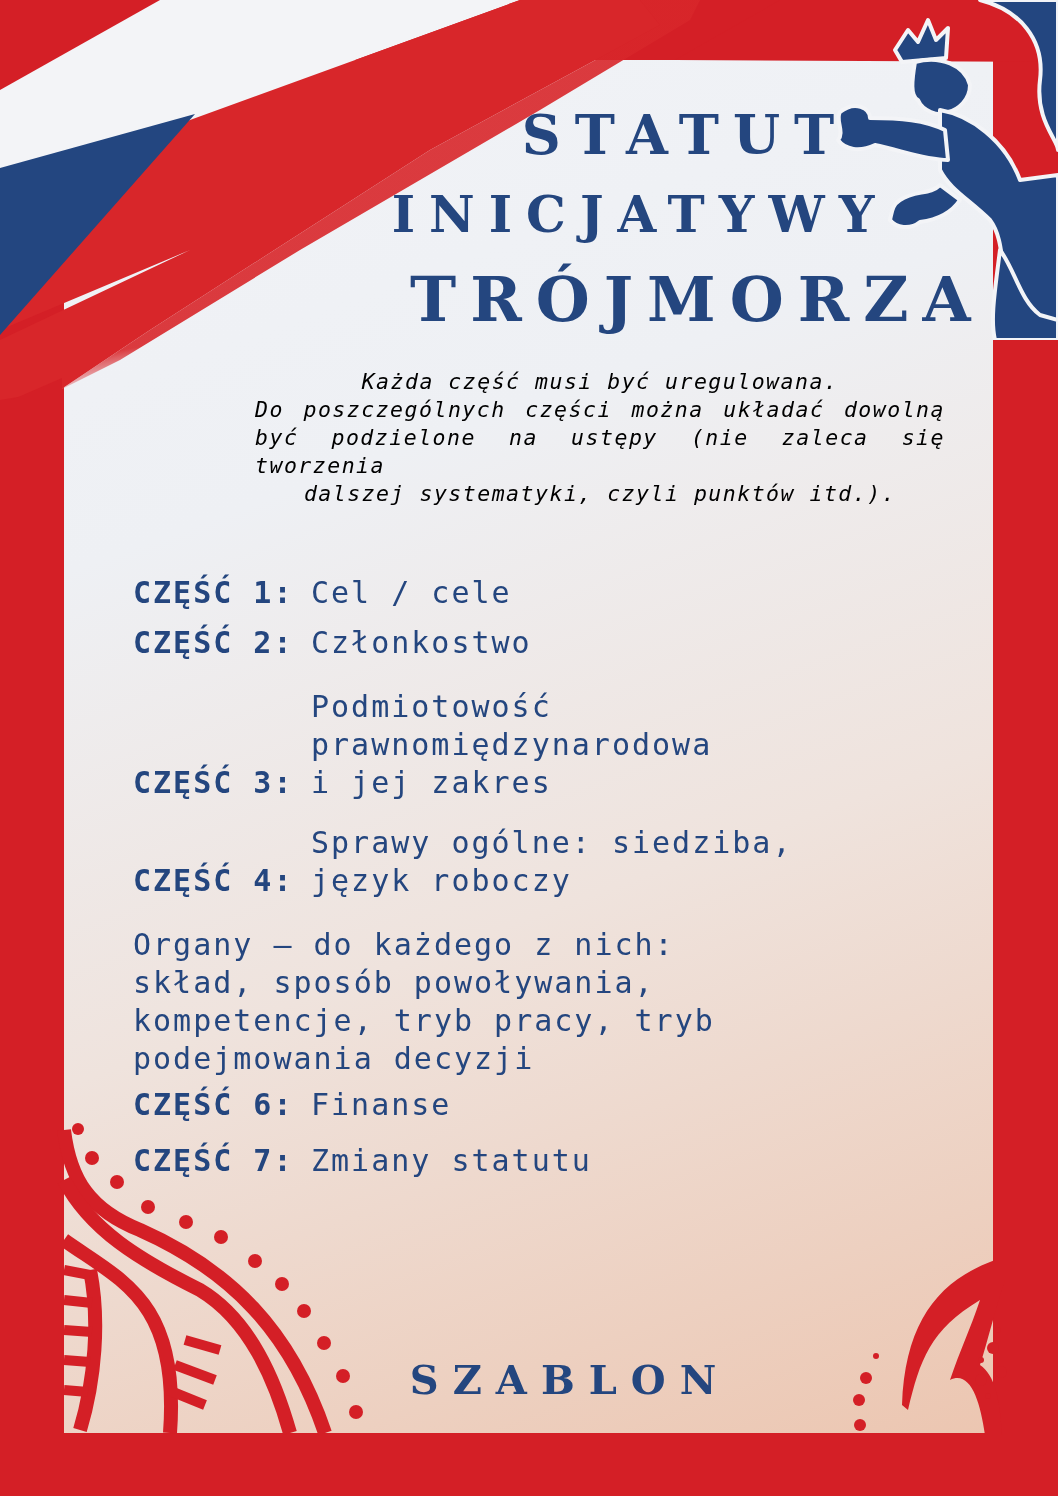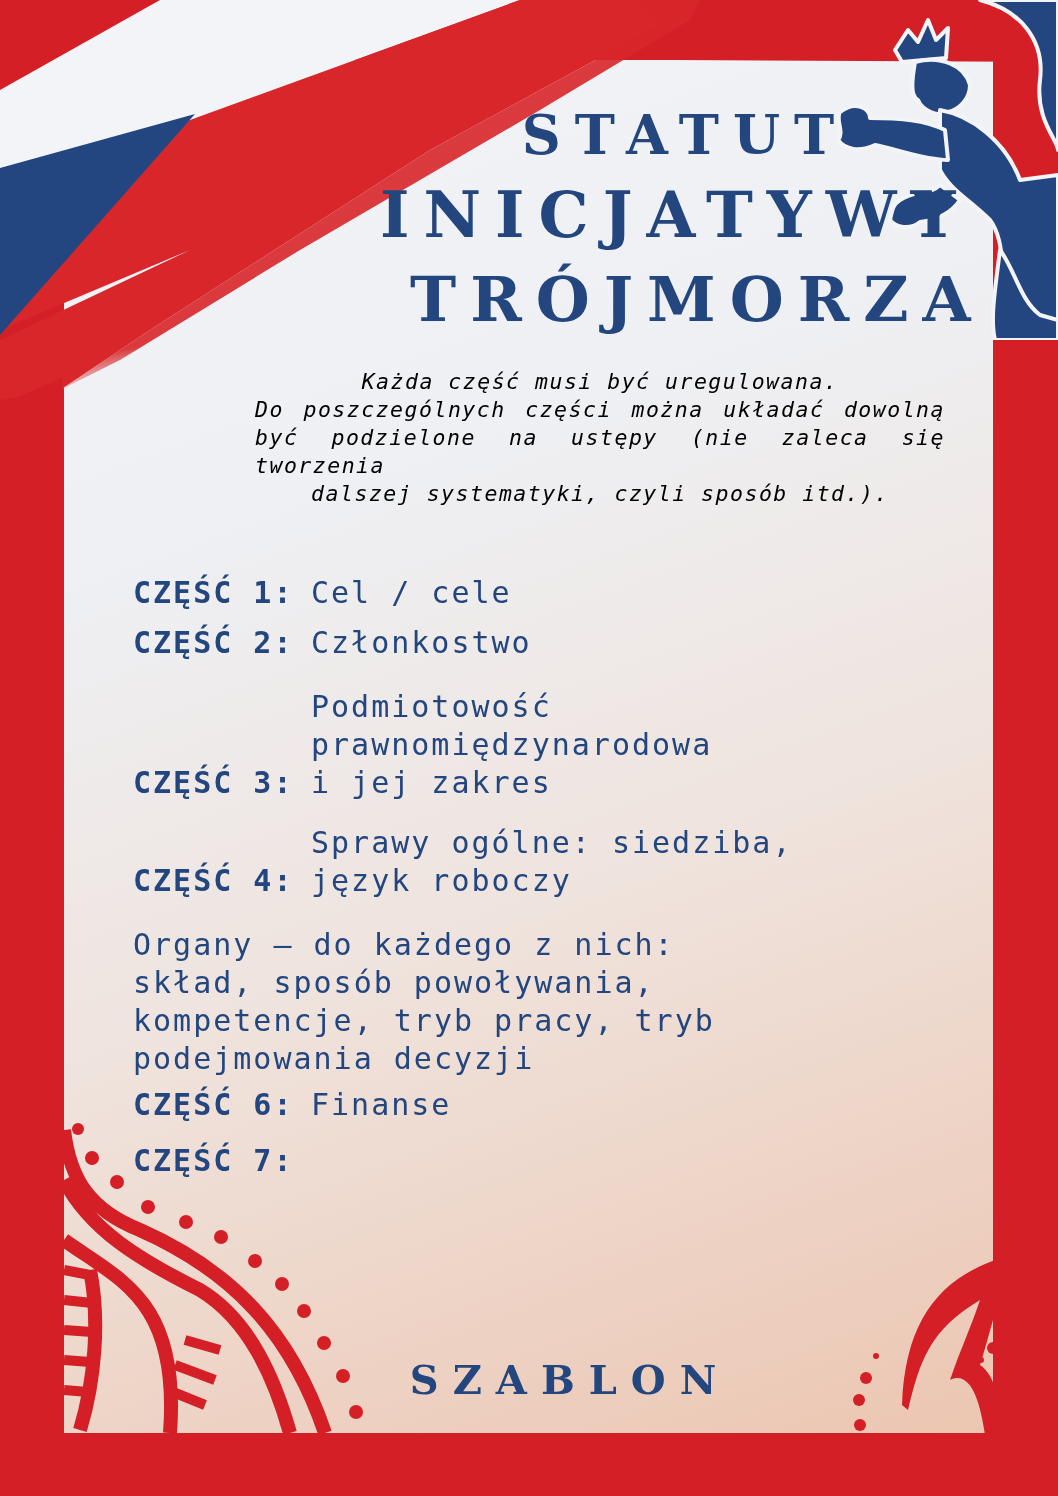--- a/index.html
+++ b/index.html
@@ -17,21 +17,21 @@
     .orn-left { position: absolute; left: 0; top: 1100px; }
     .orn-right { position: absolute; left: 820px; top: 1200px; }
 
     .title {
       position: absolute; left: 380px; top: 100px; width: 520px;
       text-align: center; color: #24467f;
       font-family: "DejaVu Serif", serif; font-weight: bold;
       letter-spacing: 14px; line-height: 88px; font-size: 60px;
     }
     .title .l1 { font-size: 54px; display:block; padding-left: 90px; line-height: 70px; }
-    .title .l2 { font-size: 63px; display:block; line-height: 90px; }
+    .title .l2 { font-size: 50px; display:block; line-height: 90px; }
     .title .l3 { font-size: 62px; display:block; line-height: 80px; padding-left: 30px; }
 
     .intro {
       position: absolute; left: 255px; top: 368px; width: 690px;
       color: #000000; font-family: "DejaVu Sans Mono", monospace;
       font-size: 21.5px; line-height: 28px; text-align: center; letter-spacing: 1.5px; font-style: italic;
     }
     .intro p { margin: 0; }
     .intro .just { text-align: justify; text-align-last: justify; }
     .intro .ctr { text-align: center; }
@@ -154,21 +154,21 @@
 <div class="title">
   <span class="l1">STATUT</span>
   <span class="l2">INICJATYWY</span>
   <span class="l3">TRÓJMORZA</span>
 </div>
 
 <div class="intro">
   <p class="ctr">Każda część musi być uregulowana.</p>
   <p class="just">Do poszczególnych części można układać dowolną</p>
   <p class="just">być podzielone na ustępy (nie zaleca się tworzenia</p>
-  <p class="ctr">dalszej systematyki, czyli sposób itd.).</p>
+  <p class="ctr">dalszej systematyki, czyli punktów itd.).</p>
 </div>
 
 <div class="parts">
   <div class="part" style="top:0px">
     <span class="lbl">CZĘŚĆ 1:</span>
     <span class="txt">Cel / cele</span>
   </div>
   <div class="part" style="top:50px">
     <span class="lbl">CZĘŚĆ 2:</span>
     <span class="txt">Członkostwo</span>
@@ -189,16 +189,17 @@
 skład, sposób powoływania,
 kompetencje, tryb pracy, tryb
 podejmowania decyzji</span>
   </div>
   <div class="part" style="top:512px">
     <span class="lbl">CZĘŚĆ 6:</span>
     <span class="txt">Finanse</span>
   </div>
   <div class="part" style="top:568px">
     <span class="lbl">CZĘŚĆ 7:</span>
+    <span class="txt">Zmiany statutu</span>
   </div>
 </div>
 
 <div class="footer">SZABLON</div>
 
 </body></html>

